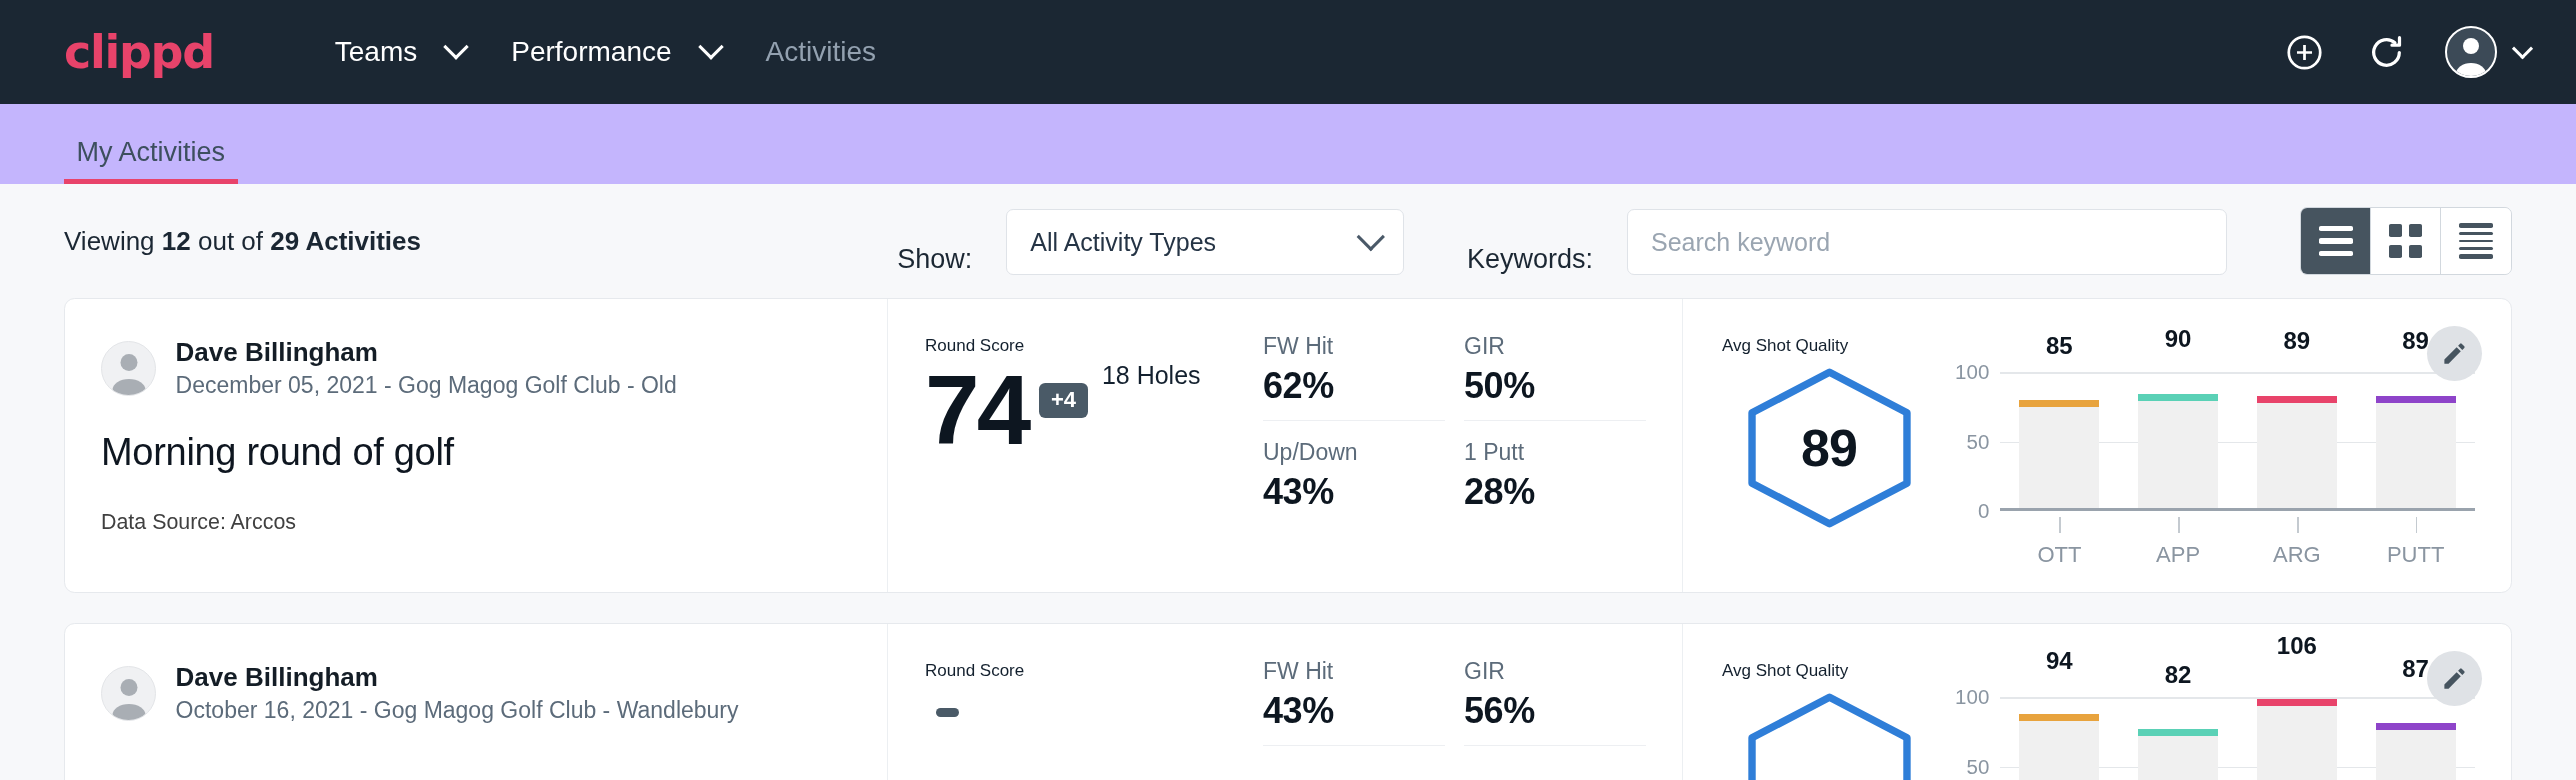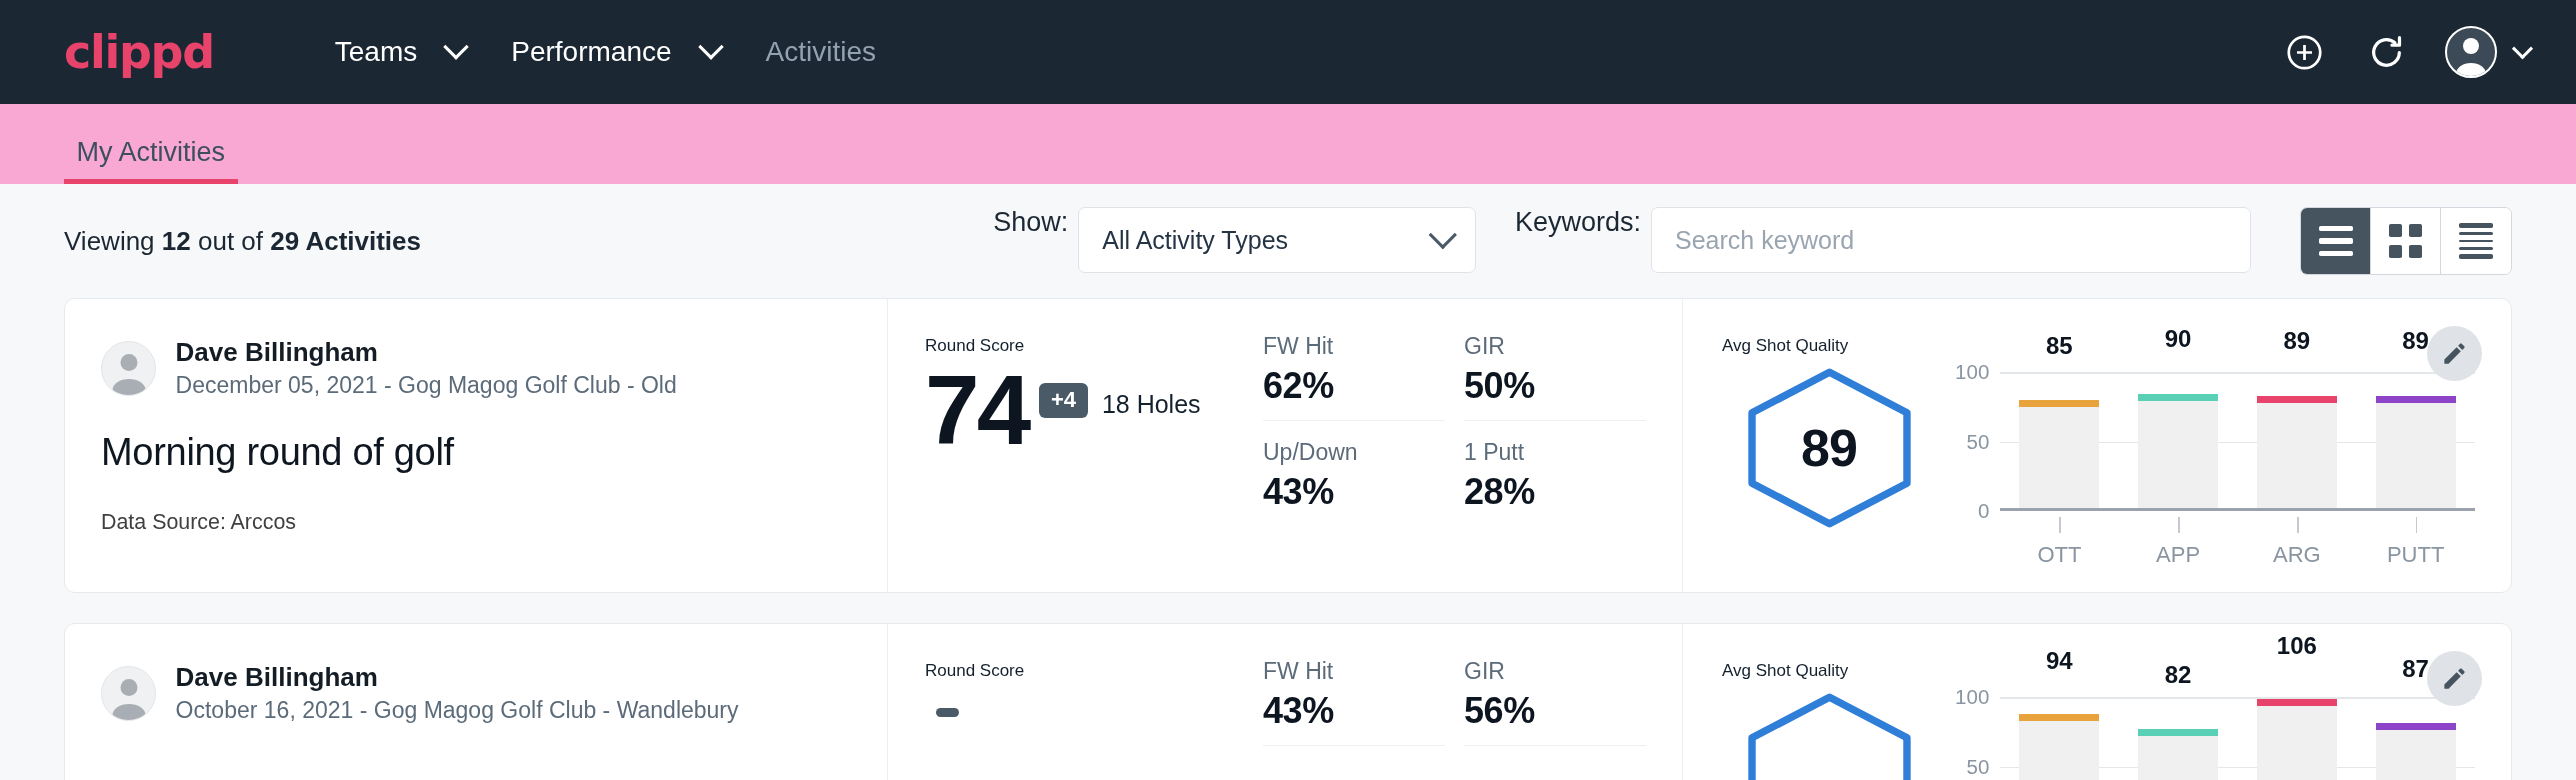--- a/index.html
+++ b/index.html
@@ -80,21 +80,21 @@
   }
   .chev-sm {
     width: 15px; height: 15px;
     border-right: 3.1px solid #fff;
     border-bottom: 3.1px solid #fff;
     transform: rotate(45deg) translate(-2.7px,-2.7px);
   }
 
   
   .tabstrip {
-    background: #f9a8d4;
+    background: #c4b5fd;
     height: 80px;
     padding: 0 64px;
     display: flex;
     align-items: flex-end;
     position: relative;
     z-index: 4;
   }
   .tab {
     font-size: 27px;
     color: #3d4f5e;
@@ -116,22 +116,22 @@
     display: flex;
     align-items: center;
     padding: 0 64px;
     background: #f7f8fa;
   }
   .viewing { font-size: 26px; color: #1b2733; }
   .viewing b { font-weight: 700; }
   .toolbar-mid {
     margin-left: auto;
     display: flex;
-    align-items: flex-start;
-    gap: 10px;
+    align-items: flex-end;
+    gap: 34px;
   }
   .lbl { font-size: 27px; color: #1b2733; }
   .select {
     width: 398px; height: 66px;
     background: #fff;
     border: 1.8px solid #dfe3e8;
     border-radius: 7.1px;
     display: flex; align-items: center;
     padding: 0 23px;
     font-size: 25px; color: #253445;
@@ -214,21 +214,21 @@
   .who-sub { font-size: 23px; color: #5c6b7a; line-height: 1.35; }
   .act-title { font-size: 38px; color: #0e1620; margin-top: 30px; letter-spacing: -0.3px; }
   .act-src { font-size: 21.4px; color: #404040; margin-top: 36px; }
 
   .col-score {
     width: 375px;
     padding: 37px 0 0 37px;
     flex: none;
   }
   .sec-lbl { font-size: 17px; color: #13202e; }
-  .score-row { display: flex; align-items: center; margin-top: 5.4px; }
+  .score-row { display: flex; align-items: flex-start; margin-top: 5.4px; }
   .score-num {
     font-size: 98px; font-weight: 700; color: #0d1620;
     line-height: 1; letter-spacing: -2.7px;
   }
   .score-badge {
     background: #4a5a67; color: #fff;
     font-size: 22px; font-weight: 700;
     border-radius: 6.2px;
     padding: 4.5px 11.6px;
     margin-left: 10.7px;

